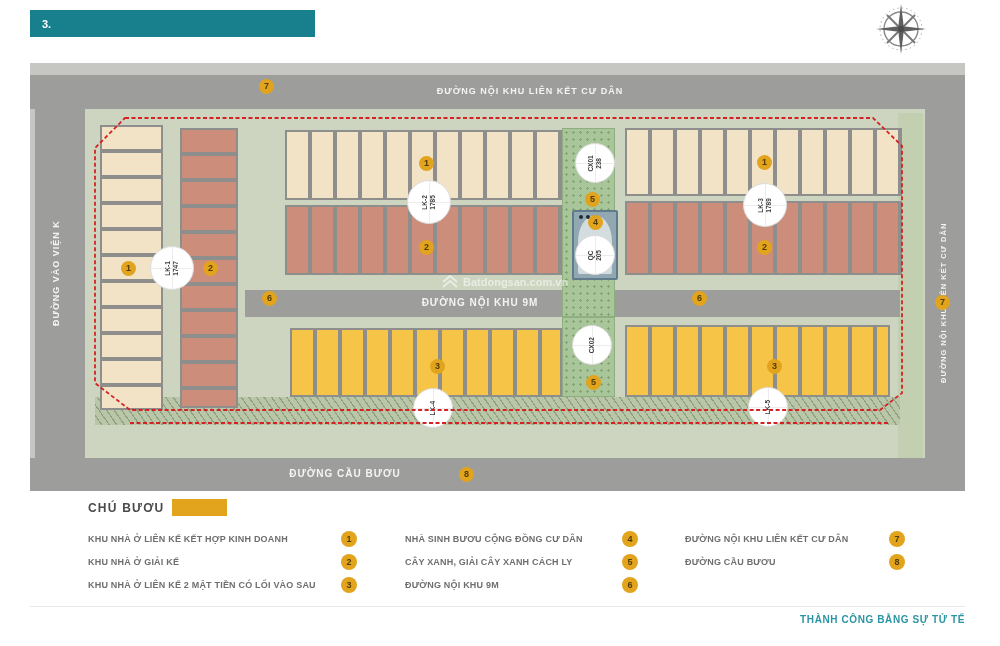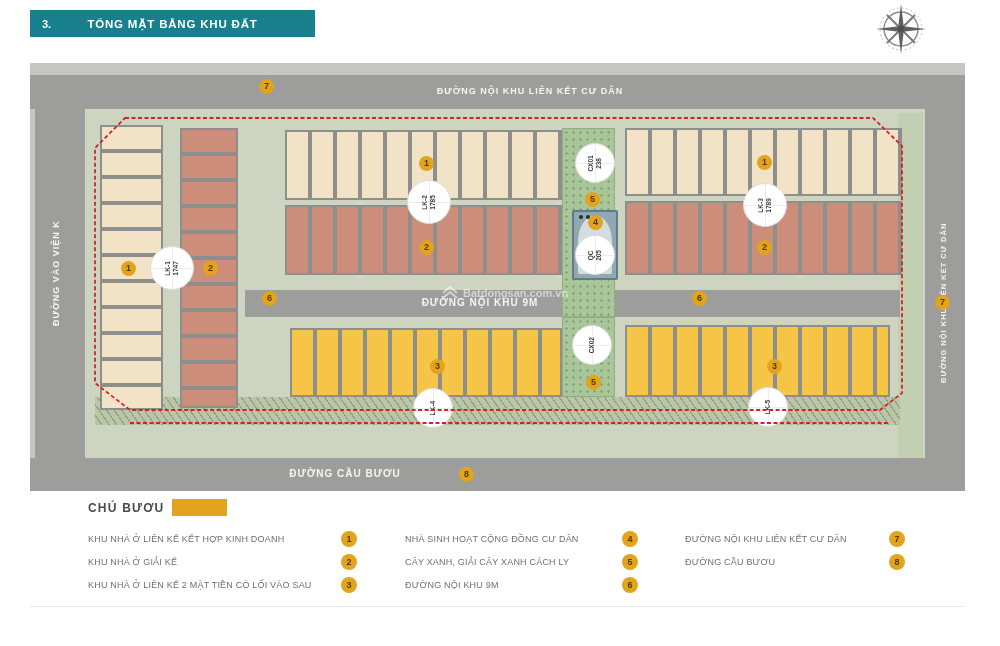--- a/index.html
+++ b/index.html
@@ -50,45 +50,44 @@
       border:1px solid #dcdcdc; border-radius:50%; display:flex; align-items:center;
       justify-content:center; z-index:3; }
   .plot-circle .rot { transform:rotate(-90deg); text-align:center; font-size:6.5px;
       font-weight:bold; color:#3e3e3e; line-height:1.3; white-space:nowrap; }
 
   .badge { position:absolute; width:15px; height:15px; border-radius:50%; background:#e2a31d;
            color:#503c06; font-size:9px; font-weight:bold; line-height:15px; text-align:center; z-index:5; }
 
   .bsvg { position:absolute; left:0; top:0; z-index:4; pointer-events:none; }
 
-  .watermark { position:absolute; left:412px; top:223px; z-index:6; opacity:.55; color:#fff;
+  .watermark { position:absolute; left:412px; top:212px; z-index:6; opacity:.55; color:#fff;
                display:flex; align-items:center; gap:5px; font-size:11px; font-weight:bold; }
 
   
   .legend-title { position:absolute; left:88px; top:501px; font-size:12px; font-weight:bold;
                   color:#4a4a4a; letter-spacing:1.2px; }
   .legend-swatch { position:absolute; left:172px; top:499px; width:55px; height:17px; background:#e2a31d; }
   .lcol { position:absolute; top:531px; }
   .lcol .lrow { display:flex; justify-content:space-between; align-items:center;
                 height:15px; margin-bottom:8px; }
-  .lcol .ltext { font-size:9px; font-weight:normal; color:#6e6e6e; letter-spacing:.2px; white-space:nowrap; }
+  .lcol .ltext { font-size:9px; font-weight:bold; color:#6e6e6e; letter-spacing:.2px; white-space:nowrap; }
   .lbadge { width:16px; height:16px; border-radius:50%; background:#e2a31d; color:#503c06;
             font-size:9px; font-weight:bold; line-height:16px; text-align:center; flex:0 0 16px; }
   .divider { position:absolute; left:30px; top:606px; width:935px; height:1px; background:#e8e8e8; }
   .slogan { position:absolute; left:700px; top:614px; width:265px; text-align:right;
             color:#2b95a3; font-size:10px; font-weight:bold; letter-spacing:.6px; }
 </style>
 </head>
 <body>
 
 <div class="page">
 
   <div class="hdr">
     <span class="num">3.</span>
-    <span class="ttl">TỔNG MẶT BẰNG KHU ĐẤT</span>
   </div>
 
   <svg class="compass" width="58" height="54" viewBox="0 0 58 54">
     <circle cx="29" cy="27" r="17" fill="none" stroke="#8a8a8a" stroke-width="1.4"></circle>
     <circle cx="29" cy="27" r="21" fill="none" stroke="#9a9a9a" stroke-width="0.8" stroke-dasharray="1.5 3"></circle>
     <line x1="15" y1="13" x2="43" y2="41" stroke="#777" stroke-width="2"></line>
     <line x1="43" y1="13" x2="15" y2="41" stroke="#777" stroke-width="2"></line>
     <polygon points="29,2 26,27 32,27" fill="#5e5e5e"></polygon>
     <polygon points="29,52 26,27 32,27" fill="#5e5e5e"></polygon>
     <polygon points="4,27 29,24 29,30" fill="#5e5e5e"></polygon>
@@ -227,21 +226,21 @@
       <span class="lbadge">2</span>
     </div>
     <div class="lrow">
       <span class="ltext">KHU NHÀ Ở LIÊN KẾ 2 MẶT TIỀN CÓ LỐI VÀO SAU</span>
       <span class="lbadge">3</span>
     </div>
   </div>
 
   <div class="lcol" style="left:405px;width:233px;">
     <div class="lrow">
-      <span class="ltext">NHÀ SINH HOẠT CỘNG ĐỒNG CƯ DÂN</span>
+      <span class="ltext">NHÀ SINH BƯƠU CỘNG ĐỒNG CƯ DÂN</span>
       <span class="lbadge">4</span>
     </div>
     <div class="lrow">
       <span class="ltext">CÂY XANH, GIẢI CÂY XANH CÁCH LY</span>
       <span class="lbadge">5</span>
     </div>
     <div class="lrow">
       <span class="ltext">ĐƯỜNG NỘI KHU 9M</span>
       <span class="lbadge">6</span>
     </div>
@@ -252,14 +251,15 @@
       <span class="ltext">ĐƯỜNG NỘI KHU LIÊN KẾT CƯ DÂN</span>
       <span class="lbadge">7</span>
     </div>
     <div class="lrow">
       <span class="ltext">ĐƯỜNG CẦU BƯƠU</span>
       <span class="lbadge">8</span>
     </div>
   </div>
 
   <div class="divider"></div>
+  <div class="slogan">THÀNH CÔNG BẰNG SỰ TỬ TẾ</div>
 
 </div>
 
 </body></html>

